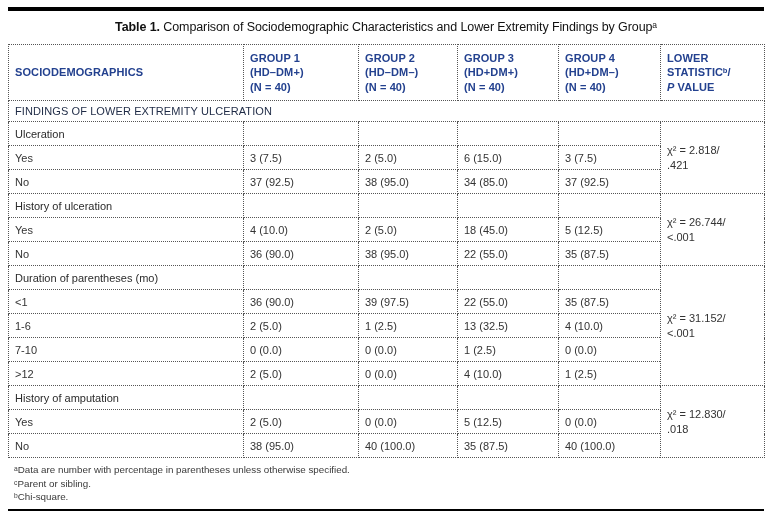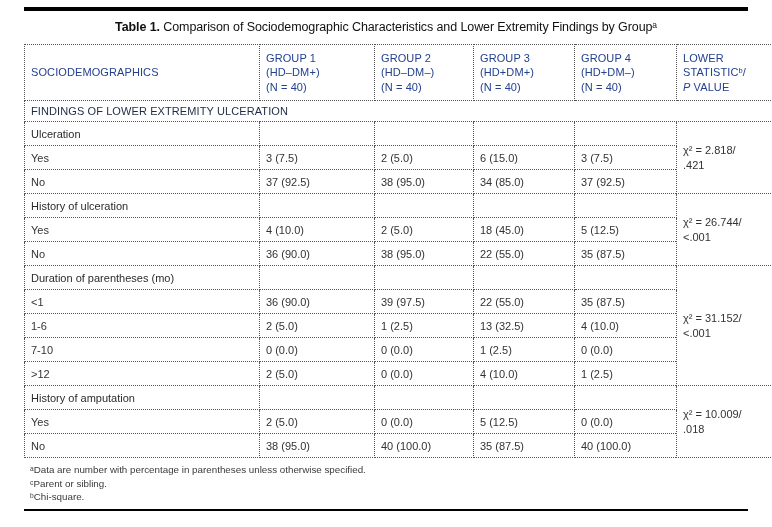--- a/index.html
+++ b/index.html
@@ -5,21 +5,21 @@
   * { margin: 0; padding: 0; box-sizing: border-box; }
   html, body { background: #ffffff; }
   body {
     width: 772px;
     height: 527px;
     font-family: "Liberation Sans", "DejaVu Sans", sans-serif;
     color: #333333;
     position: relative;
     overflow: hidden;
   }
-  .page { padding: 0 24px; }
+  .page { padding: 0 8px; }
   .top-bar {
     height: 4px;
     background: #000000;
     margin-top: 7px;
   }
   .title-block {
     text-align: center;
     padding: 9px 0 10px 0;
     font-size: 12.5px;
     letter-spacing: -0.1px;
@@ -40,21 +40,21 @@
   th, td {
     border: 1px dotted #555555;
     padding: 2px 6px;
     font-size: 11px;
     vertical-align: middle;
     text-align: left;
     overflow: hidden;
   }
   th.group-head, th.row-head {
     color: #23418f;
-    font-weight: normal;
+    font-weight: bold;
     line-height: 1.3;
     height: 56px;
     vertical-align: middle;
     letter-spacing: 0.1px;
   }
   .test-head-line3::first-letter { font-style: italic; }
   td.section-bar {
     font-weight: normal;
     color: #1e2a45;
     height: 21px;
@@ -230,21 +230,21 @@
       <td class="val-cell">1 (2.5)</td>
     </tr>
 
     <tr>
       <td class="section-label">History of amputation</td>
       <td class="val-cell"></td>
       <td class="val-cell"></td>
       <td class="val-cell"></td>
       <td class="val-cell"></td>
       <td class="stat-cell" rowspan="3">
-        <div>χ² = 10.009/</div>
+        <div>χ² = 12.830/</div>
         <div>.018</div>
       </td>
     </tr>
     <tr>
       <td class="sub-label">Yes</td>
       <td class="val-cell">2 (5.0)</td>
       <td class="val-cell">0 (0.0)</td>
       <td class="val-cell">5 (12.5)</td>
       <td class="val-cell">0 (0.0)</td>
     </tr>

